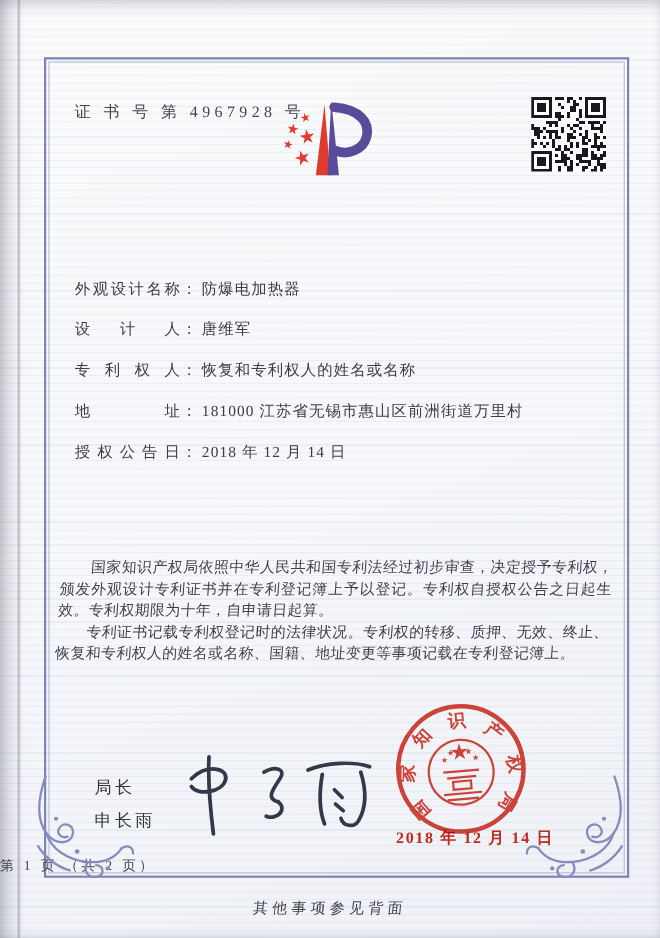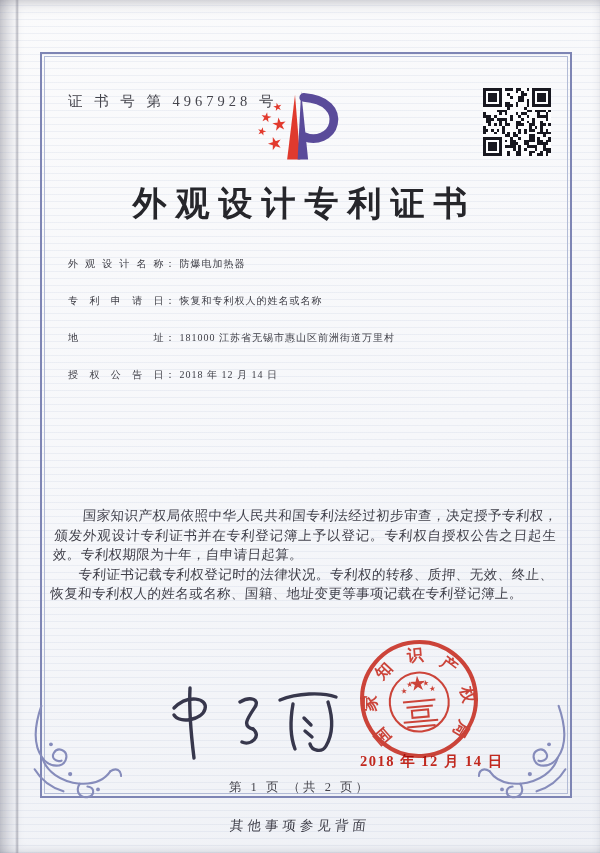--- a/index.html
+++ b/index.html
@@ -14,39 +14,39 @@
     background:linear-gradient(90deg, rgba(110,110,125,.0), rgba(110,110,125,.45) 55%, rgba(110,110,125,.0)); }
   .frame { position:absolute; left:40px; top:52px; width:532px; height:746px;
     border:2.5px solid #7e85b4; }
   .frame::after { content:""; position:absolute; inset:2px; border:1px solid #b2bbd6; }
   .cert-no { position:absolute; left:68px; top:92px; font-size:14.5px; letter-spacing:4px; color:#44444c; }
   .logo { position:absolute; left:254px; top:88px; width:96px; height:80px; }
   .qr { position:absolute; left:483px; top:88px; width:68px; height:68px; }
   .qr svg { width:100%; height:100%; shape-rendering:crispEdges; background:#fdfdfe; }
   .title { position:absolute; left:0; right:0; top:181px; text-align:center;
     font-size:34px; font-weight:700; letter-spacing:9px; text-indent:9px; color:#26262b; }
-  .fields { position:absolute; left:68px; top:252px; right:48px; font-size:10px; color:#3d3d45; }
+  .fields { position:absolute; left:68px; top:252px; right:48px; font-size:14px; color:#3d3d45; }
   .frow { position:relative; line-height:23px; margin-bottom:14px; letter-spacing:.5px; }
   .flabel { display:inline-block; width:96px; text-align:justify; text-align-last:justify; vertical-align:bottom; }
   .fcolon { margin:0 4px 0 1px; }
   .fvalue { letter-spacing:1px; }
   .grant-second { position:absolute; left:242px; top:0; }
   .paras { position:absolute; left:53px; right:45px; top:506px; font-size:13.5px; line-height:19.5px;
     color:#3f3f49; text-align:justify; transform:skewX(-4deg); }
   .paras p { text-indent:2em; letter-spacing:.4px; }
   .signer { position:absolute; left:86px; top:702px; font-size:15.5px; color:#34343c;
     line-height:30px; letter-spacing:3px; font-family:"Liberation Sans","DejaVu Sans",sans-serif; }
   .sig-svg { position:absolute; left:152px; top:676px; width:200px; height:92px; }
   .seal { position:absolute; left:358px; top:638px; width:122px; height:122px;
     transform:rotate(-5deg); mix-blend-mode:multiply; opacity:.93; }
   .seal-char { font-size:16px; font-weight:700; fill:#d5392c; text-anchor:middle;
     font-family:"Liberation Sans","DejaVu Sans",sans-serif; }
   .seal-date { position:absolute; left:360px; top:752px; font-size:14.5px; color:#ce2b20;
     letter-spacing:1.5px; font-weight:600; mix-blend-mode:multiply; }
-  .page-info { position:absolute; left:0; right:0; top:779px; text-align:center;
+  .page-info { position:absolute; left:0; right:0; top:779px; text-align:left;
     font-size:12.5px; letter-spacing:3px; color:#44444c; }
   .back-note { position:absolute; left:0; right:0; top:817px; text-align:center;
     font-size:13.5px; letter-spacing:4px; color:#3f3f49; transform:skewX(-6deg); }
   .flourish { position:absolute; width:96px; height:96px; }
   .flourish.bl { left:26px; top:704px; }
   .flourish.br { left:478px; top:704px; transform:scaleX(-1); }
 </style>
 </head>
 <body>
 
@@ -267,44 +267,50 @@
         <rect x="2" y="2" width="3" height="3" fill="#181820"></rect>
         <rect x="18" y="0" width="7" height="7" fill="#181820"></rect>
         <rect x="19" y="1" width="5" height="5" fill="#fdfdfe"></rect>
         <rect x="20" y="2" width="3" height="3" fill="#181820"></rect>
         <rect x="0" y="18" width="7" height="7" fill="#181820"></rect>
         <rect x="1" y="19" width="5" height="5" fill="#fdfdfe"></rect>
         <rect x="2" y="20" width="3" height="3" fill="#181820"></rect>
       </svg>
   </div>
 
-  <div class="title">外观设计专利证书</div>
 
   <div class="fields">
     <div class="frow">
       <span class="flabel">外观设计名称</span><span class="fcolon">：</span><span class="fvalue">防爆电加热器</span>
     </div>
     <div class="frow">
-      <span class="flabel">专利申请日</span><span class="fcolon">：</span><span class="fvalue">恢复和专利权人的姓名或名称</span>
+      <span class="flabel">设计人</span><span class="fcolon">：</span><span class="fvalue">唐维军</span>
+    </div>
+    <div class="frow">
+      <span class="flabel">专利权人</span><span class="fcolon">：</span><span class="fvalue">恢复和专利权人的姓名或名称</span>
     </div>
     <div class="frow">
       <span class="flabel">地址</span><span class="fcolon">：</span><span class="fvalue">181000 江苏省无锡市惠山区前洲街道万里村</span>
     </div>
     <div class="frow">
       <span>
         <span class="flabel">授权公告日</span><span class="fcolon">：</span><span class="fvalue">2018 年 12 月 14 日</span>
       </span>
     </div>
   </div>
 
   <div class="paras">
     <p>国家知识产权局依照中华人民共和国专利法经过初步审查，决定授予专利权，颁发外观设计专利证书并在专利登记簿上予以登记。专利权自授权公告之日起生效。专利权期限为十年，自申请日起算。</p>
     <p>专利证书记载专利权登记时的法律状况。专利权的转移、质押、无效、终止、恢复和专利权人的姓名或名称、国籍、地址变更等事项记载在专利登记簿上。</p>
   </div>
 
+  <div class="signer">
+    <div>局长</div>
+    <div>申长雨</div>
+  </div>
 
   <svg class="sig-svg" viewBox="0 0 200 92">
     <g fill="none" stroke="#23233a" stroke-width="3.4" stroke-linecap="round" opacity=".9">
       <path d="M22,32 C36,18 56,22 53,33 C50,44 28,48 22,39"></path>
       <path d="M38,12 C37,32 39,58 42,82"></path>
       <path d="M88,26 C98,20 108,23 103,31 C95,43 90,50 101,53"></path>
       <path d="M101,53 C110,60 99,70 90,66"></path>
       <path d="M128,24 C145,17 170,16 184,21"></path>
       <path d="M141,28 C138,45 138,60 143,73"></path>
       <path d="M176,26 C181,42 181,58 174,70 C170,77 160,75 158,68"></path>

